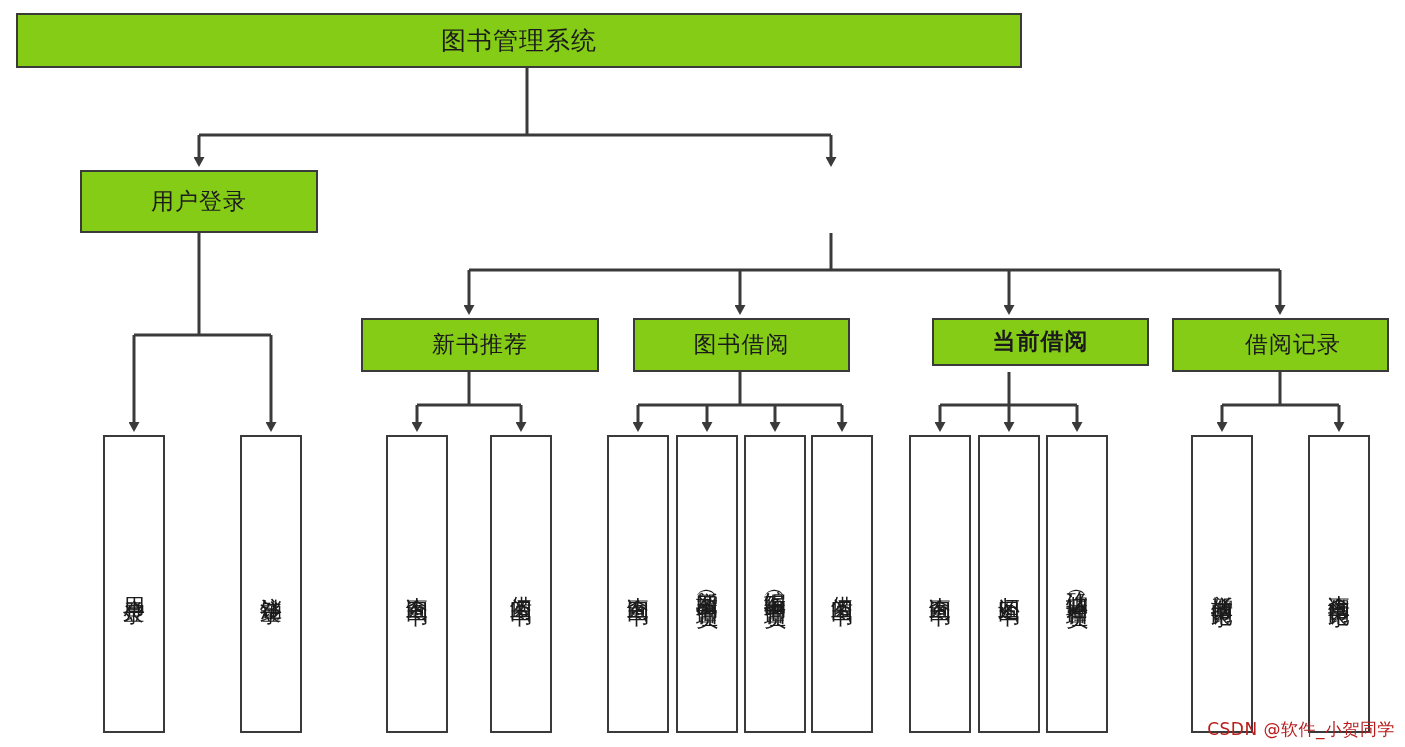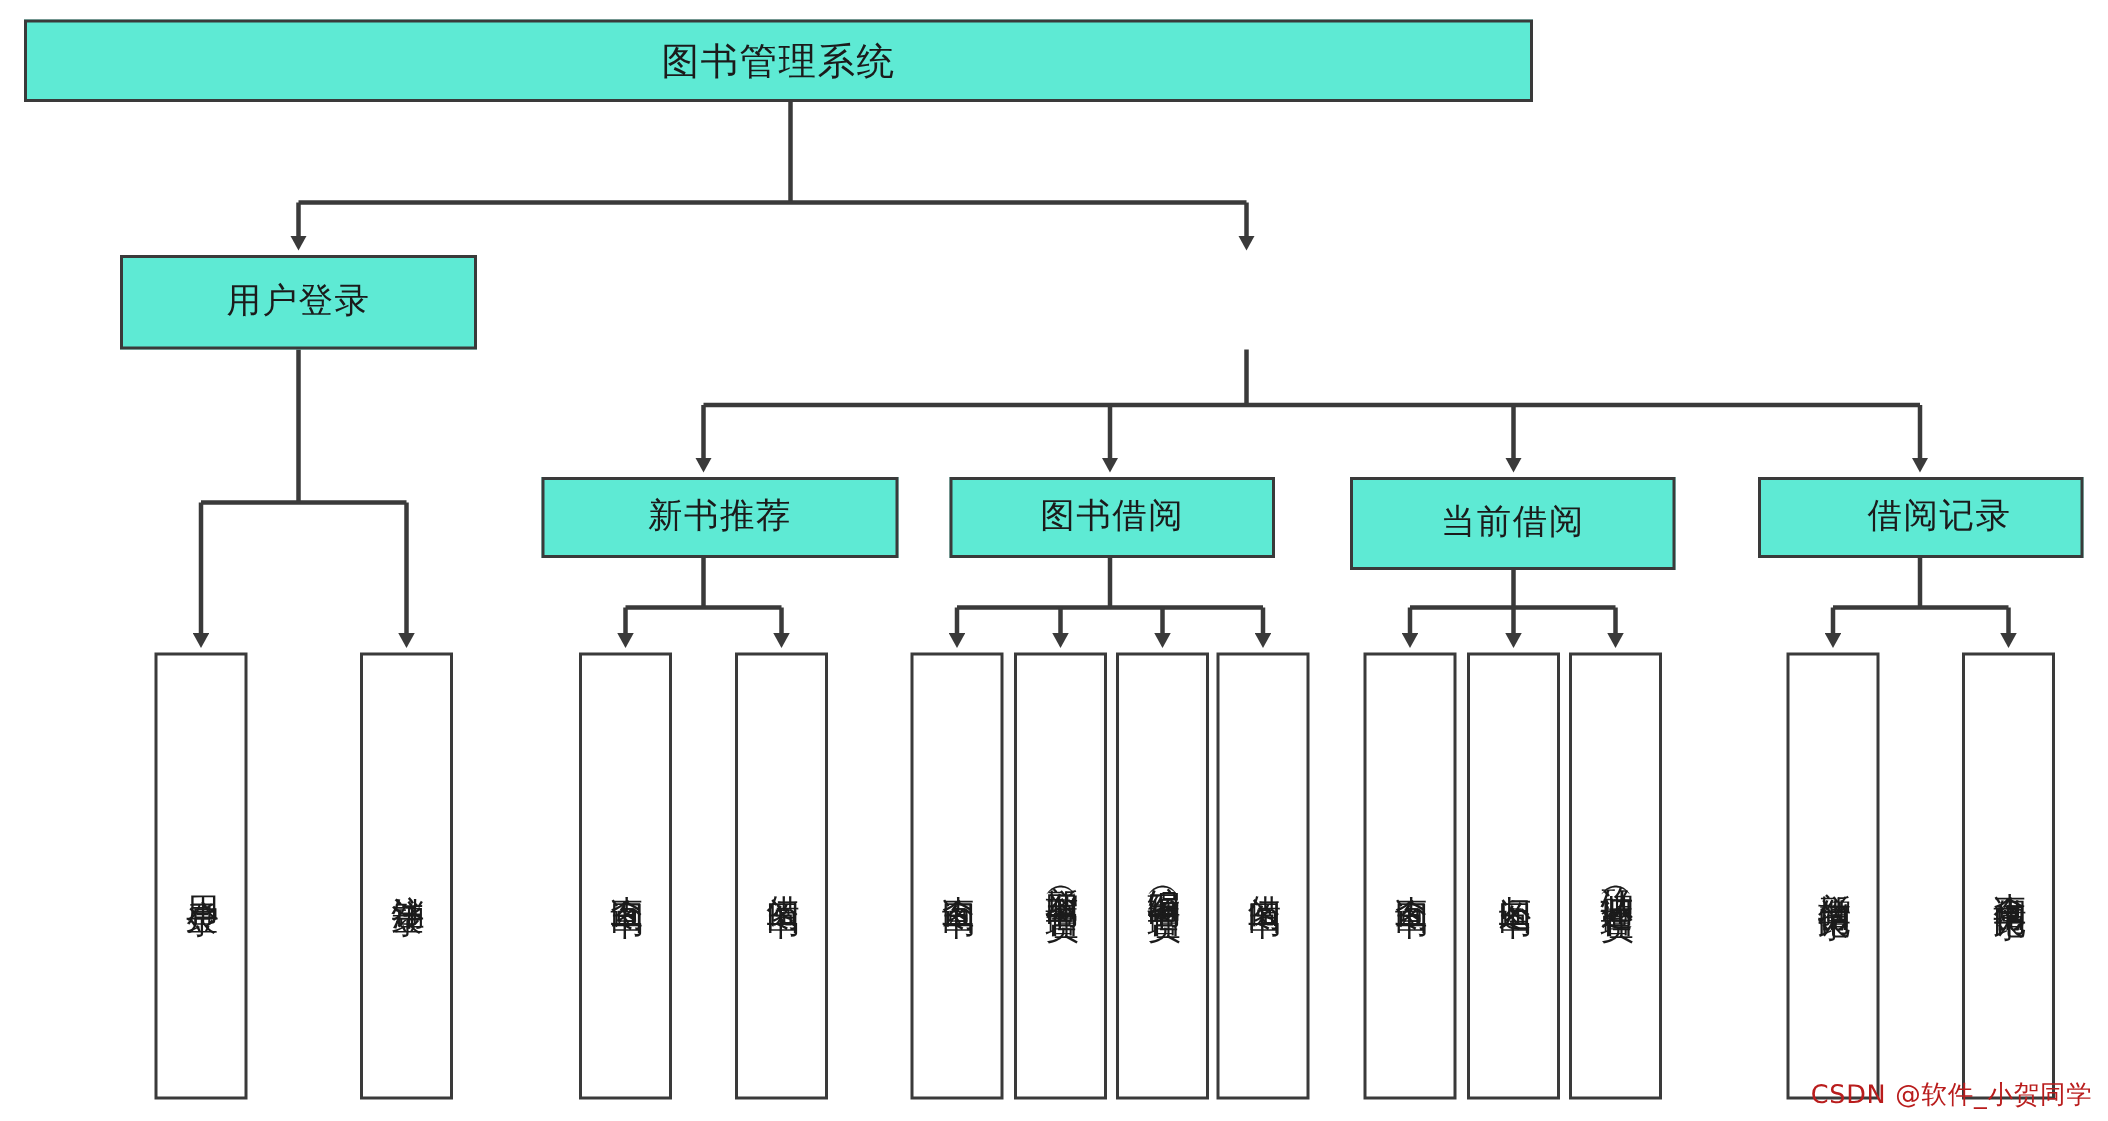--- a/index.html
+++ b/index.html
@@ -15,21 +15,21 @@
     position: relative;
     width: 1405px;
     height: 747px;
     background: #ffffff;
     overflow: hidden;
   }
   .node {
     position: absolute;
     box-sizing: border-box;
     border: 2.5px solid #3a3a3a;
-    background: #5eead4;
+    background: #84cc16;
     display: flex;
     align-items: center;
     justify-content: center;
     color: #1b1b1b;
   }
   .node.horiz {
     font-size: 23px;
     letter-spacing: 1px;
     line-height: 1.1;
   }
@@ -127,21 +127,21 @@
       <path d="M1339,405 L1339,423" marker-end="url(#arrow)"></path>
     </g>
   </svg>
 
   <div class="node horiz root" style="left:16px; top:13px; width:1006px; height:55px;">图书管理系统</div>
 
   <div class="node horiz" style="left:80px; top:170px; width:238px; height:63px;">用户登录</div>
 
   <div class="node horiz" style="left:361px; top:318px; width:238px; height:54px;">新书推荐</div>
   <div class="node horiz" style="left:633px; top:318px; width:217px; height:54px;">图书借阅</div>
-  <div class="node horiz" style="left:900px; top:318px; width:217px; height:62px;">当前借阅</div>
+  <div class="node horiz" style="left:932px; top:318px; width:217px; height:48px;font-weight:bold;">当前借阅</div>
   <div class="node horiz" style="left:1172px; top:318px; width:217px; height:54px;padding-left:25px;">借阅记录</div>
 
   <div class="leafwrap" style="left:103px; top:435px; width:62px; height:298px;">
     <span>用户登录</span>
   </div>
   <div class="leafwrap" style="left:240px; top:435px; width:62px; height:298px;">
     <span>注销登录</span>
   </div>
 
   <div class="leafwrap" style="left:386px; top:435px; width:62px; height:298px;">

